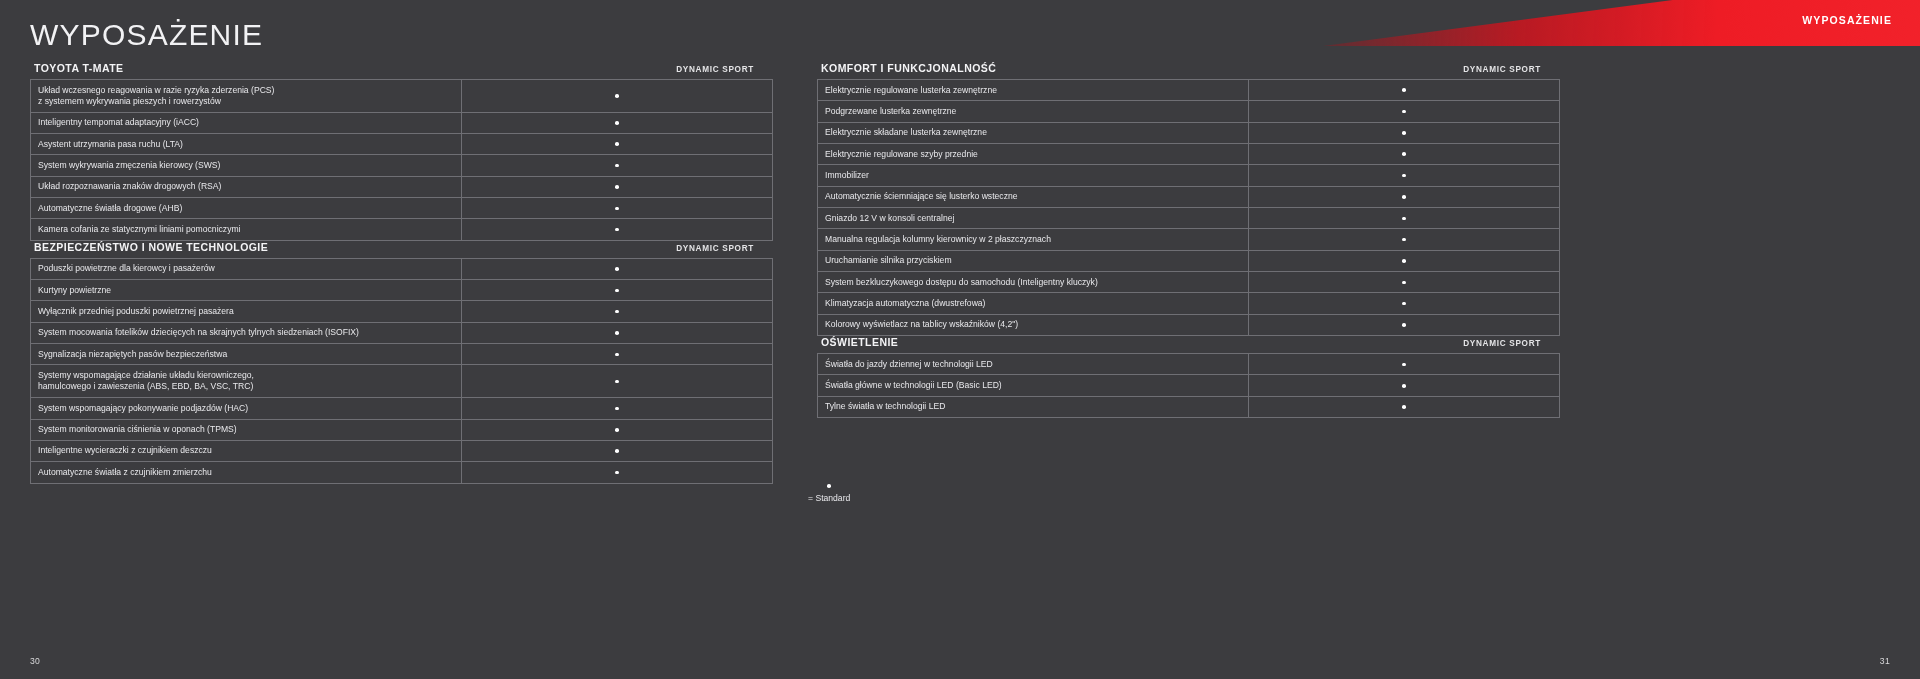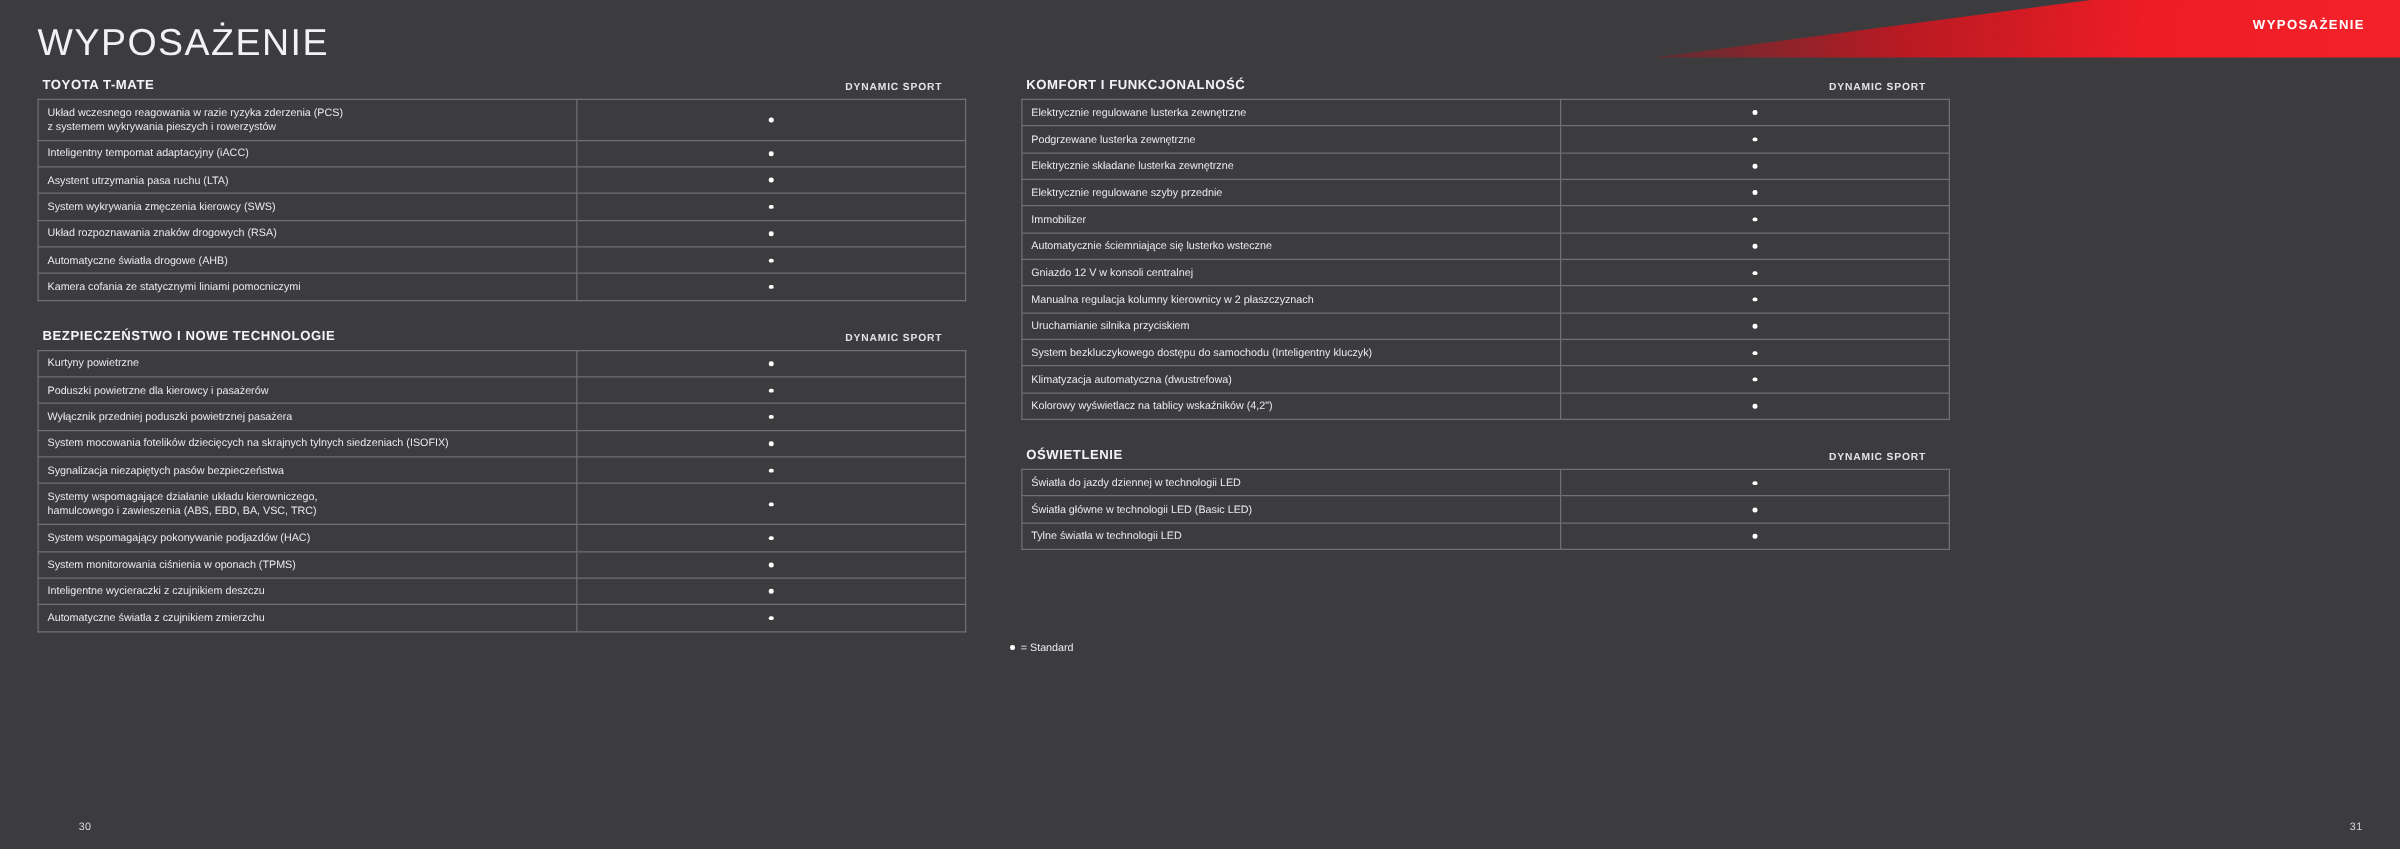--- a/index.html
+++ b/index.html
@@ -38,21 +38,21 @@
     position:absolute;left:30px;top:18px;
     font-size:30px;letter-spacing:1.2px;font-weight:300;color:#f2f2f4;
     font-family:"Liberation Sans",sans-serif;
   }
 
   
   .col{position:absolute;top:62px;width:726px;}
   .col-left{left:30px;}
   .col-right{left:817px;}
 
-  .block{margin-bottom:22px;}
+  .block{}
 
   .block-head{
     display:flex;align-items:flex-end;justify-content:space-between;
     padding:0 2px 5px 4px;
   }
   .block-title{
     font-size:10.5px;font-weight:bold;letter-spacing:.45px;color:#f4f4f6;
     text-transform:uppercase;
   }
   .block-col-label{
@@ -81,31 +81,31 @@
     padding:4px 0;
   }
   .dot{
     display:inline-block;width:3.6px;height:3.6px;border-radius:50%;
     background:#ffffff;vertical-align:middle;
   }
   .feat span{display:block;}
 
   
   .legend{
-    position:absolute;left:808px;top:513px;
+    position:absolute;left:808px;top:484px;
     font-size:8.6px;color:#e9e9ec;
-    display:flex;align-items:center;gap:5px;
+    display:flex;align-items:center;gap:5px;flex-direction:column;
   }
   .legend .dot{width:3.6px;height:3.6px;}
 
   
   .pagenum{
     position:absolute;bottom:13px;font-size:8.6px;color:#d8d8da;letter-spacing:.3px;
   }
-  .pagenum.left{left:30px;margin-left:33px;}
+  .pagenum.left{left:30px;}
   .pagenum.right{right:30px;margin-left:43px;}
 </style>
 </head>
 <body>
 
 <div class="page">
 
   <div class="banner">
     <div class="banner-shape"></div>
   </div>
@@ -169,27 +169,27 @@
       </div>
       <div class="block">
         <div class="block-head">
           <div class="block-title">BEZPIECZEŃSTWO I NOWE TECHNOLOGIE</div>
           <div class="block-col-label">DYNAMIC SPORT</div>
         </div>
         <table class="spec">
           <tbody>
             <tr>
               <td class="feat">
+                <span>Poduszki powietrzne dla kierowcy i pasażerów</span>
+              </td>
+              <td class="mark"><span class="dot"></span></td>
+            </tr>
+            <tr>
+              <td class="feat">
                 <span>Kurtyny powietrzne</span>
-              </td>
-              <td class="mark"><span class="dot"></span></td>
-            </tr>
-            <tr>
-              <td class="feat">
-                <span>Poduszki powietrzne dla kierowcy i pasażerów</span>
               </td>
               <td class="mark"><span class="dot"></span></td>
             </tr>
             <tr>
               <td class="feat">
                 <span>Wyłącznik przedniej poduszki powietrznej pasażera</span>
               </td>
               <td class="mark"><span class="dot"></span></td>
             </tr>
             <tr>

